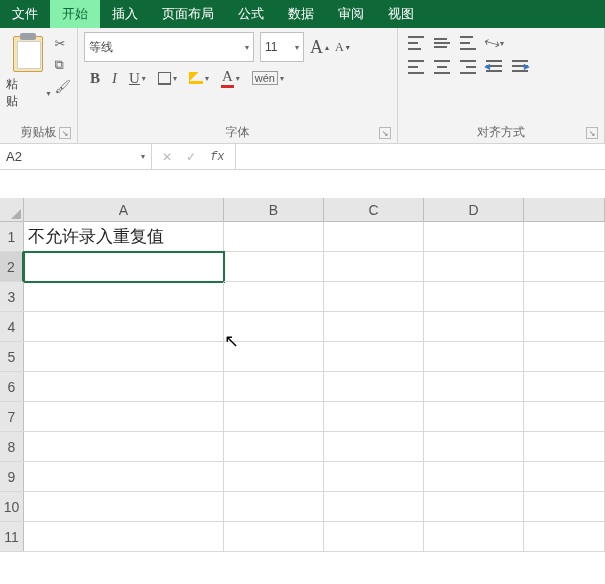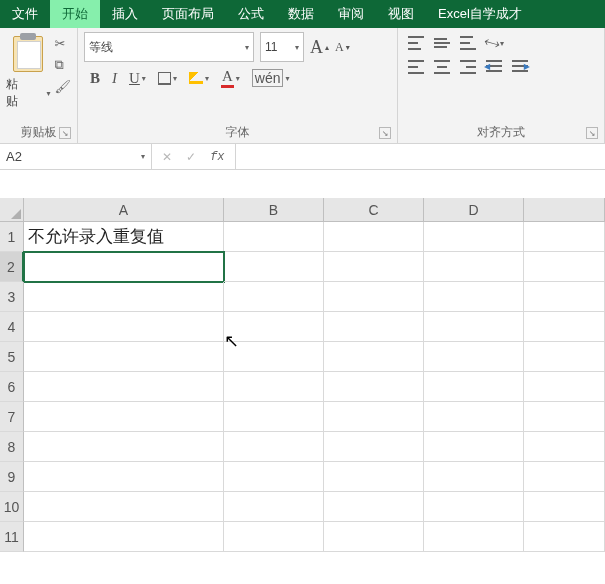--- a/index.html
+++ b/index.html
@@ -39,21 +39,21 @@
 .aa-sm { font-size: 12px; }
 .font-row2 { display: flex; align-items: center; gap: 12px; padding-left: 6px; }
 .btn { display: inline-flex; align-items: center; gap: 2px; color: #555; }
 .b { font-weight: bold; font-family: "Times New Roman"; font-size: 15px; }
 .i { font-style: italic; font-family: "Times New Roman"; font-size: 15px; }
 .u { text-decoration: underline; font-family: "Times New Roman"; font-size: 15px; }
 .border-icon { width: 13px; height: 13px; border: 1px solid #666; display: inline-block; position: relative; }
 .border-icon::before { content: ""; position: absolute; left: 0; right: 0; bottom: -1px; height: 2px; background: #666; }
 .fill-icon { width: 14px; height: 12px; display: inline-block; position: relative; background: linear-gradient(135deg, #ffc000 40%, transparent 40%); border-bottom: 3px solid #ffc000; }
 .fontcolor { font-family: "Times New Roman"; font-size: 15px; border-bottom: 3px solid #d82a2a; padding: 0 1px; }
-.wen { border: 1px solid #999; padding: 0 2px; font-size: 14px; }
+.wen { border: 1px solid #999; padding: 0 2px; font-size: 11px; }
 
 
 .g-align { flex: 1; }
 .align-body { display: flex; flex-direction: column; gap: 8px; padding-top: 2px; }
 .align-row { display: flex; gap: 10px; align-items: center; padding-left: 4px; }
 .al { width: 16px; height: 14px; display: inline-flex; flex-direction: column; justify-content: space-between; }
 .al span { height: 2px; background: #666; display: block; }
 .al.top span:nth-child(2){width:60%} .al.top span:nth-child(3){width:80%}
 .al.mid { justify-content: center; gap: 2px; } .al.mid span:nth-child(1){width:80%} .al.mid span:nth-child(3){width:80%}
 .al.bot span:nth-child(1){width:80%} .al.bot span:nth-child(2){width:60%}
@@ -93,21 +93,20 @@
 
 <div class="tabs">
   <div class="tab">文件</div>
   <div class="tab active">开始</div>
   <div class="tab">插入</div>
   <div class="tab">页面布局</div>
   <div class="tab">公式</div>
   <div class="tab">数据</div>
   <div class="tab">审阅</div>
   <div class="tab">视图</div>
-  <div class="tab">Excel自学成才</div>
 </div>
 
 <div class="ribbon">
 
   <div class="group g-clip">
     <div class="clip-body">
       <div class="paste">
         <div class="clipboard-icon"></div>
         <div class="paste-label">
             <span>粘贴</span>

